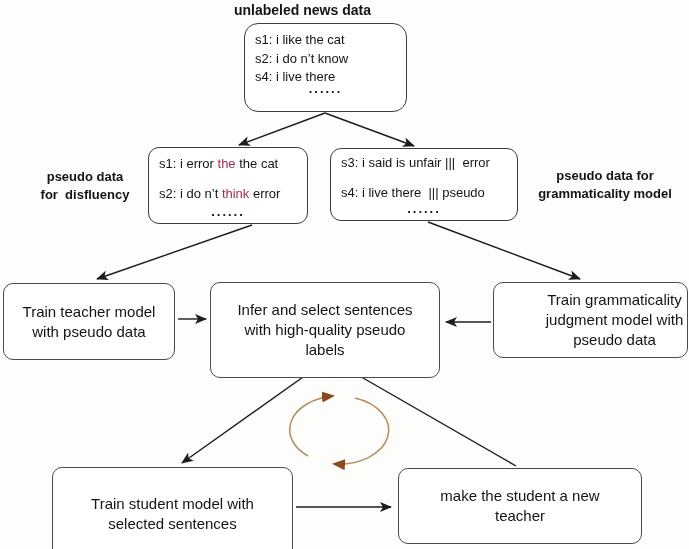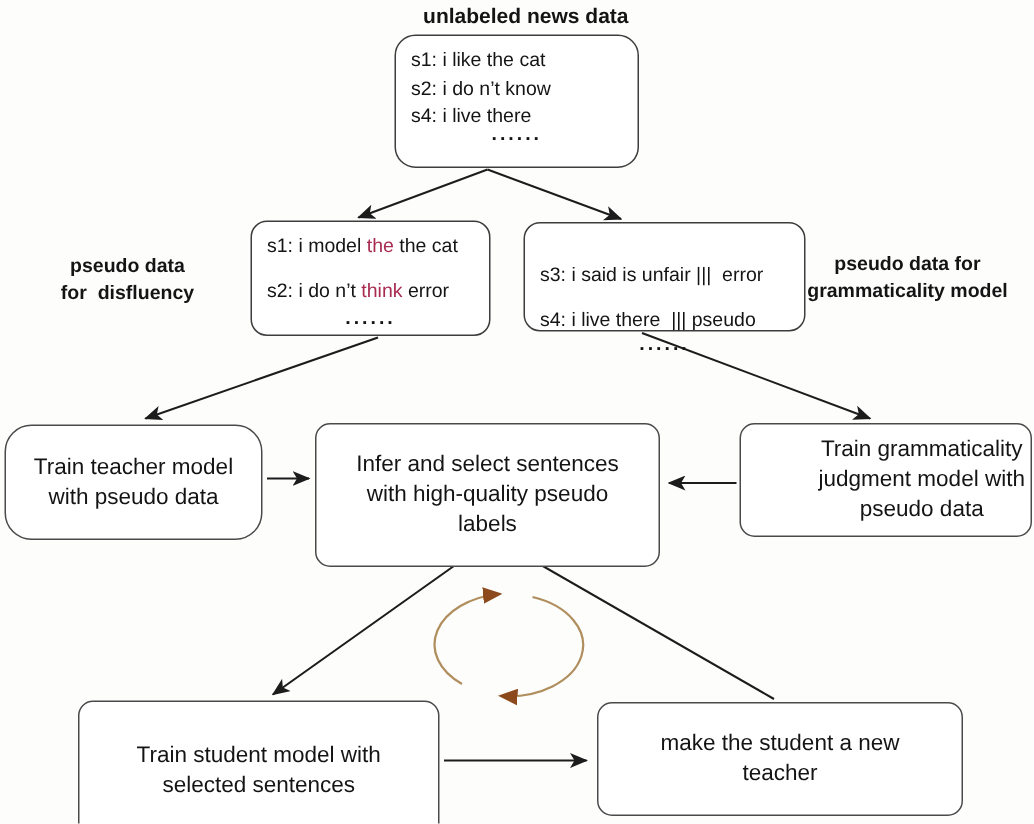--- a/index.html
+++ b/index.html
@@ -13,64 +13,64 @@
   .canvas { position: relative; width: 689px; height: 549px; }
   .arrow-layer { position: absolute; left: 0; top: 0; z-index: 1; }
 
   .box {
     position: absolute; z-index: 2;
     background: var(--box-fill, #fff);
     border: 1.6px solid var(--box-border, #3d3d3d);
     border-radius: 11px;
     box-sizing: border-box;
   }
-  .sent-box { font-size: 13px; margin-left: 19px; }
+  .sent-box { font-size: 13px; }
   .sent-box .line { white-space: pre; line-height: 18px; padding-left: 10px; }
   .ellipsis {
     text-align: center; font-weight: bold; letter-spacing: 2px;
     line-height: 11px; font-size: 13px;
   }
 
   #box-top { left: 244px; top: 23px; width: 163px; height: 89px; border-radius: 14px; padding-top: 7px; }
   #box-top .line { line-height: 18.5px; }
   #box-top .ellipsis { line-height: 10px; margin-top: -3px; }
 
   #box-r2l { left: 148px; top: 147px; width: 160px; height: 77px; padding-top: 7px; }
   #box-r2l .line2 { margin-top: 12px; }
   #box-r2l .ellipsis { margin-top: 3px; }
 
-  #box-r2r { left: 330px; top: 148px; width: 188px; height: 73px; padding-top: 25px; }
+  #box-r2r { left: 330px; top: 148px; width: 188px; height: 73px; padding-top: 5px; }
   #box-r2r .line2 { margin-top: 12px; }
   #box-r2r .ellipsis { margin-top: 1px; }
 
   .hl { color: var(--highlight, #a82a50); }
 
   .side-label {
     position: absolute; z-index: 2;
     font-weight: bold; font-size: 13px; line-height: 18px;
     text-align: center; white-space: pre-wrap;
   }
   #label-left  { left: 22px;  top: 168px; width: 126px; }
   #label-right { left: 521px; top: 167px; width: 168px; }
 
   .proc-box {
     display: flex; align-items: center; justify-content: center;
     text-align: center; font-size: 15px; line-height: 20px;
     white-space: pre-wrap; border-radius: 10px;
     border-color: #4a4a4a;
   }
-  #box-teacher    { left: 3px;   top: 283px; width: 172px; height: 77px; border-radius: 18px; }
+  #box-teacher    { left: 3px;   top: 283px; width: 172px; height: 77px; }
   #box-center     { left: 210px; top: 282px; width: 230px; height: 96px; }
   #box-gram       { left: 493px; top: 282px; width: 195px; height: 76px; padding-left: 48px; }
   #box-student    { left: 52px;  top: 467px; width: 241px; height: 94px; }
   #box-newteacher { left: 398px; top: 468px; width: 244px; height: 76px; }
 
   .title {
     position: absolute; left: 234px; top: 2px; width: 185px; z-index: 2;
-    font-weight: bold; font-size: 14px; text-align: right;
+    font-weight: bold; font-size: 14px; text-align: left;
   }
   .arrow-line { stroke: var(--arrow, #1c1c1c); stroke-width: 1.4; fill: none; }
   .cycle-arc  { stroke: var(--cycle-arc, #b08e5e); stroke-width: 1.5; fill: none; }
 </style>
 </head>
 <body>
 
 <div class="canvas">
 
   <svg class="arrow-layer" width="689" height="549" viewBox="0 0 689 549">
@@ -105,21 +105,21 @@
     <div class="line">s1: i like the cat</div>
     <div class="line">s2: i do n’t know</div>
     <div class="line">s4: i live there</div>
     <div class="ellipsis">......</div>
   </div>
 
   <div class="side-label" id="label-left">pseudo data
 for  disfluency</div>
 
   <div class="box sent-box" id="box-r2l">
-    <div class="line"><span>s1: i model </span><span class="hl">the</span><span> the cat</span></div>
+    <div class="line"><span>s1: i error </span><span class="hl">the</span><span> the cat</span></div>
     <div class="line line2"><span>s2: i do n’t </span><span class="hl">think</span><span> error</span></div>
     <div class="ellipsis">......</div>
   </div>
 
   <div class="box sent-box" id="box-r2r">
     <div class="line">s3: i said is unfair |||  error</div>
     <div class="line line2">s4: i live there  ||| pseudo</div>
     <div class="ellipsis">......</div>
   </div>
 

